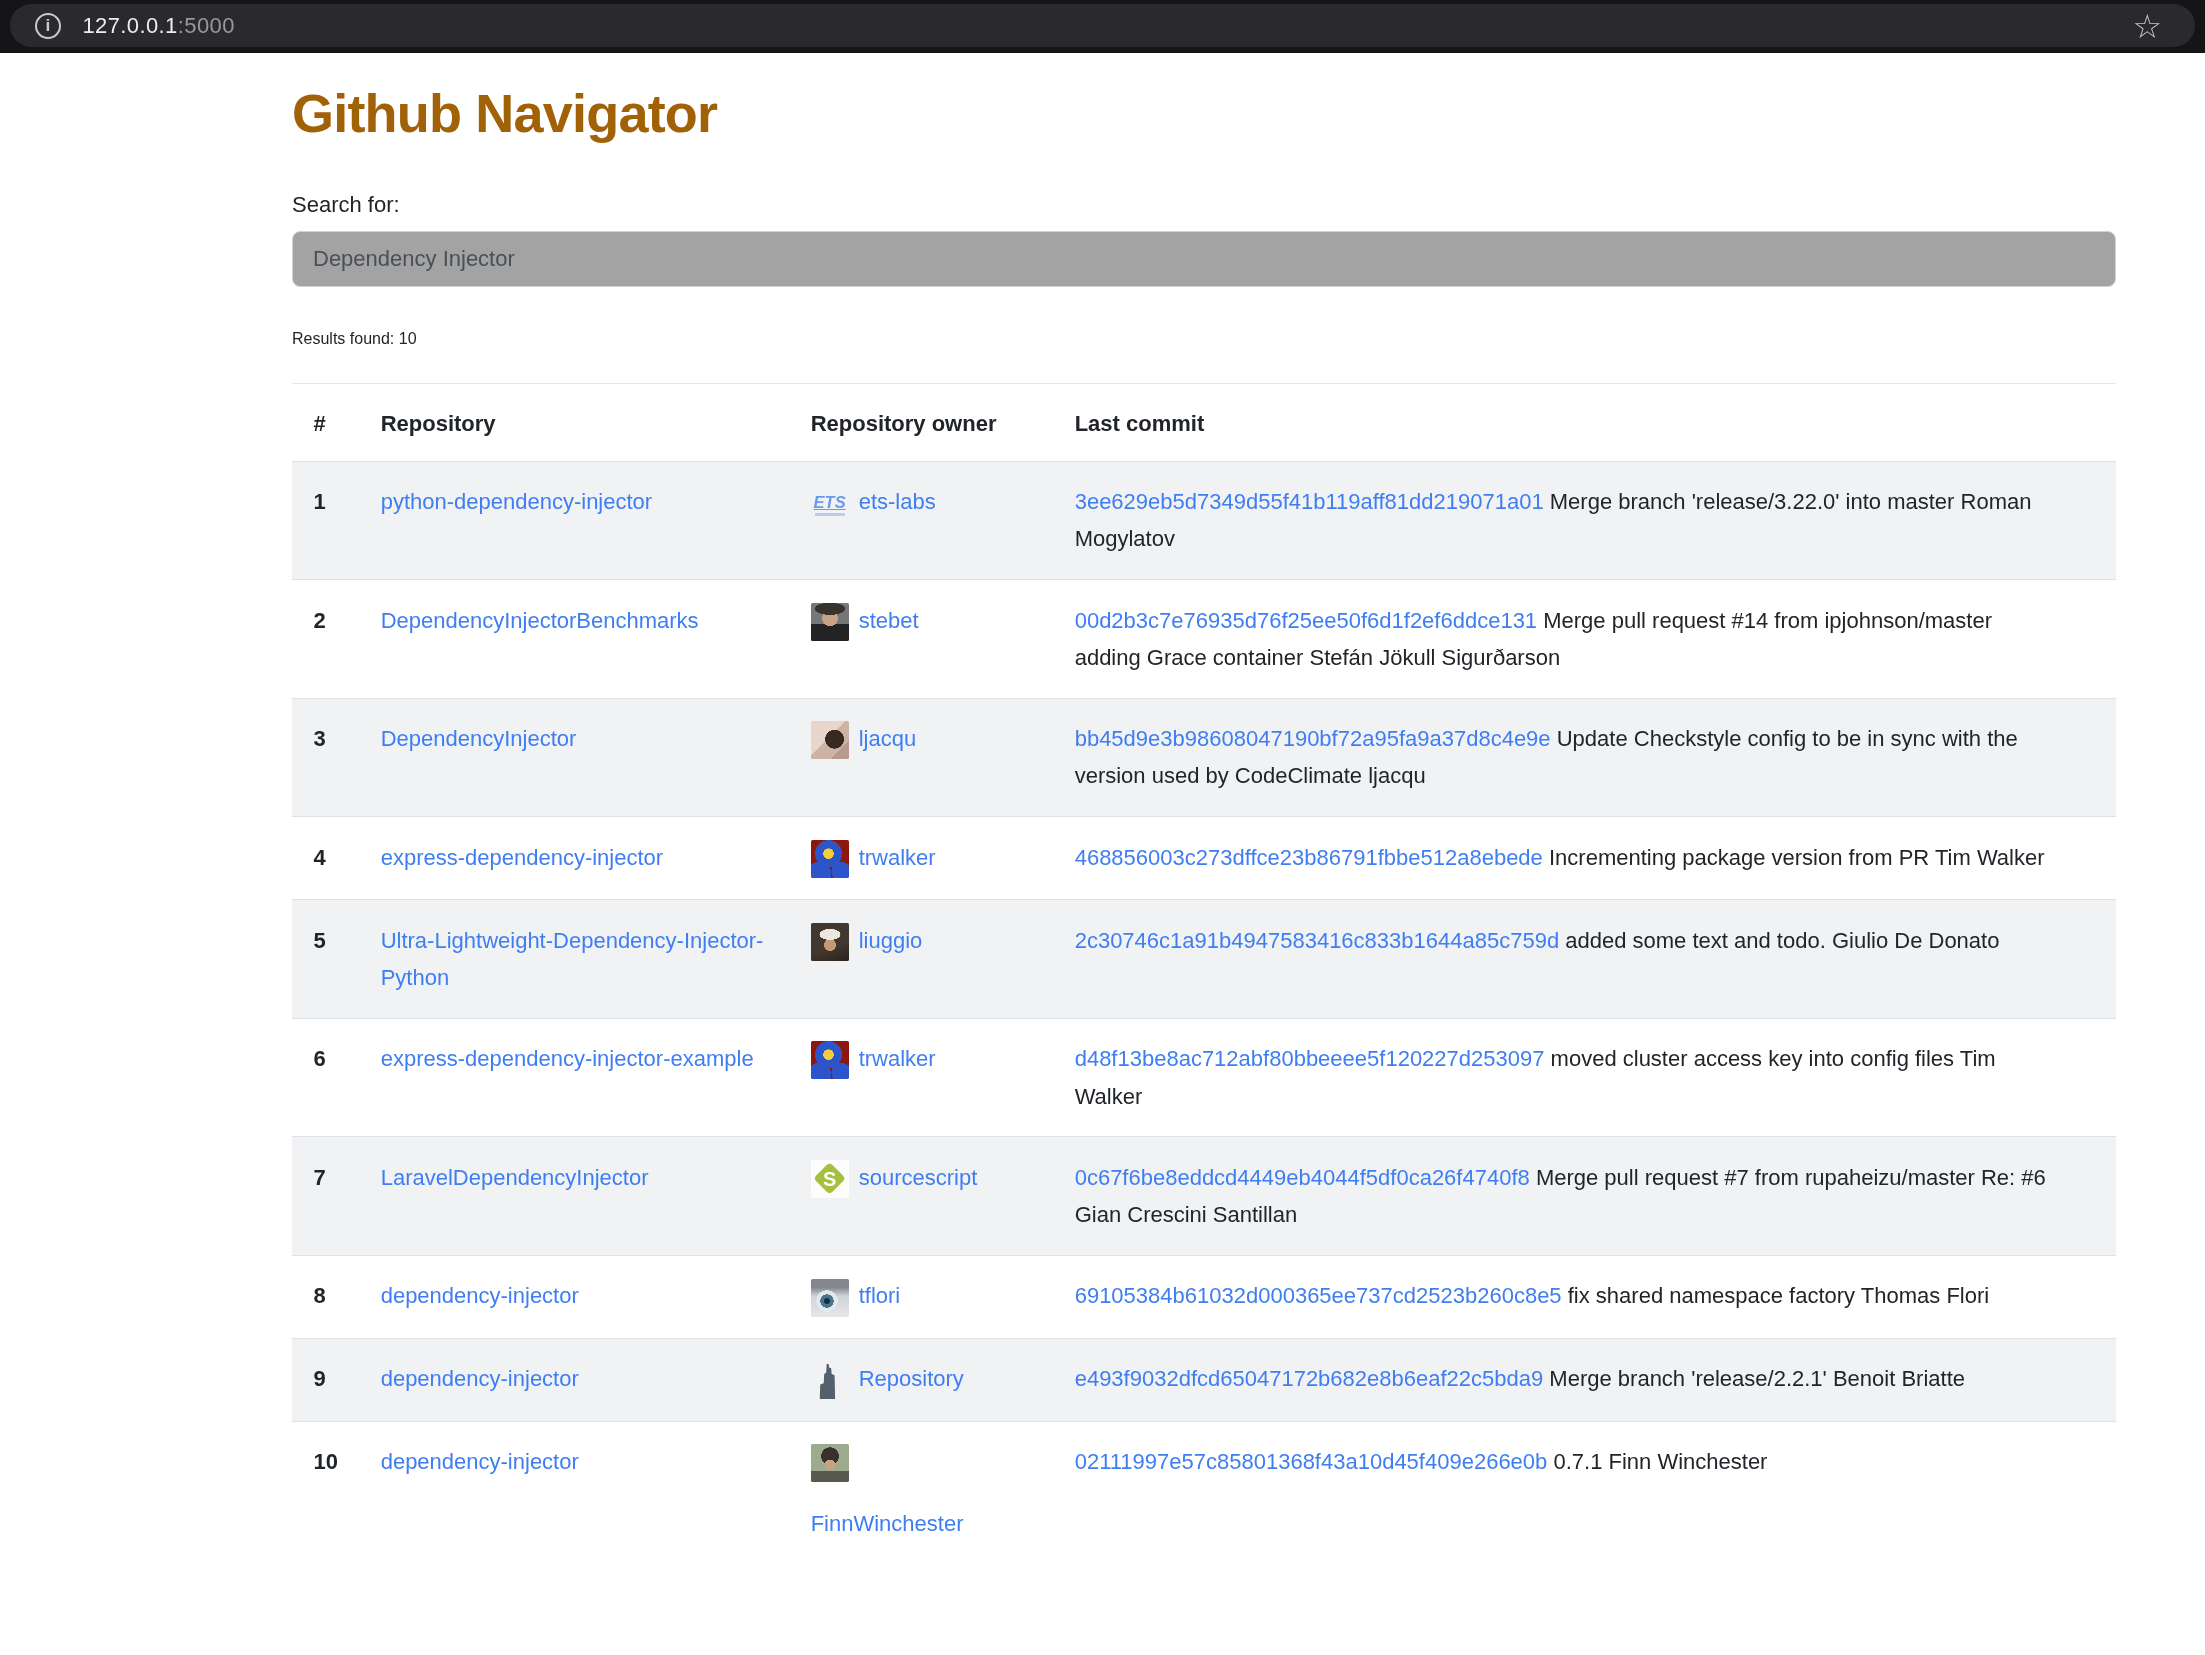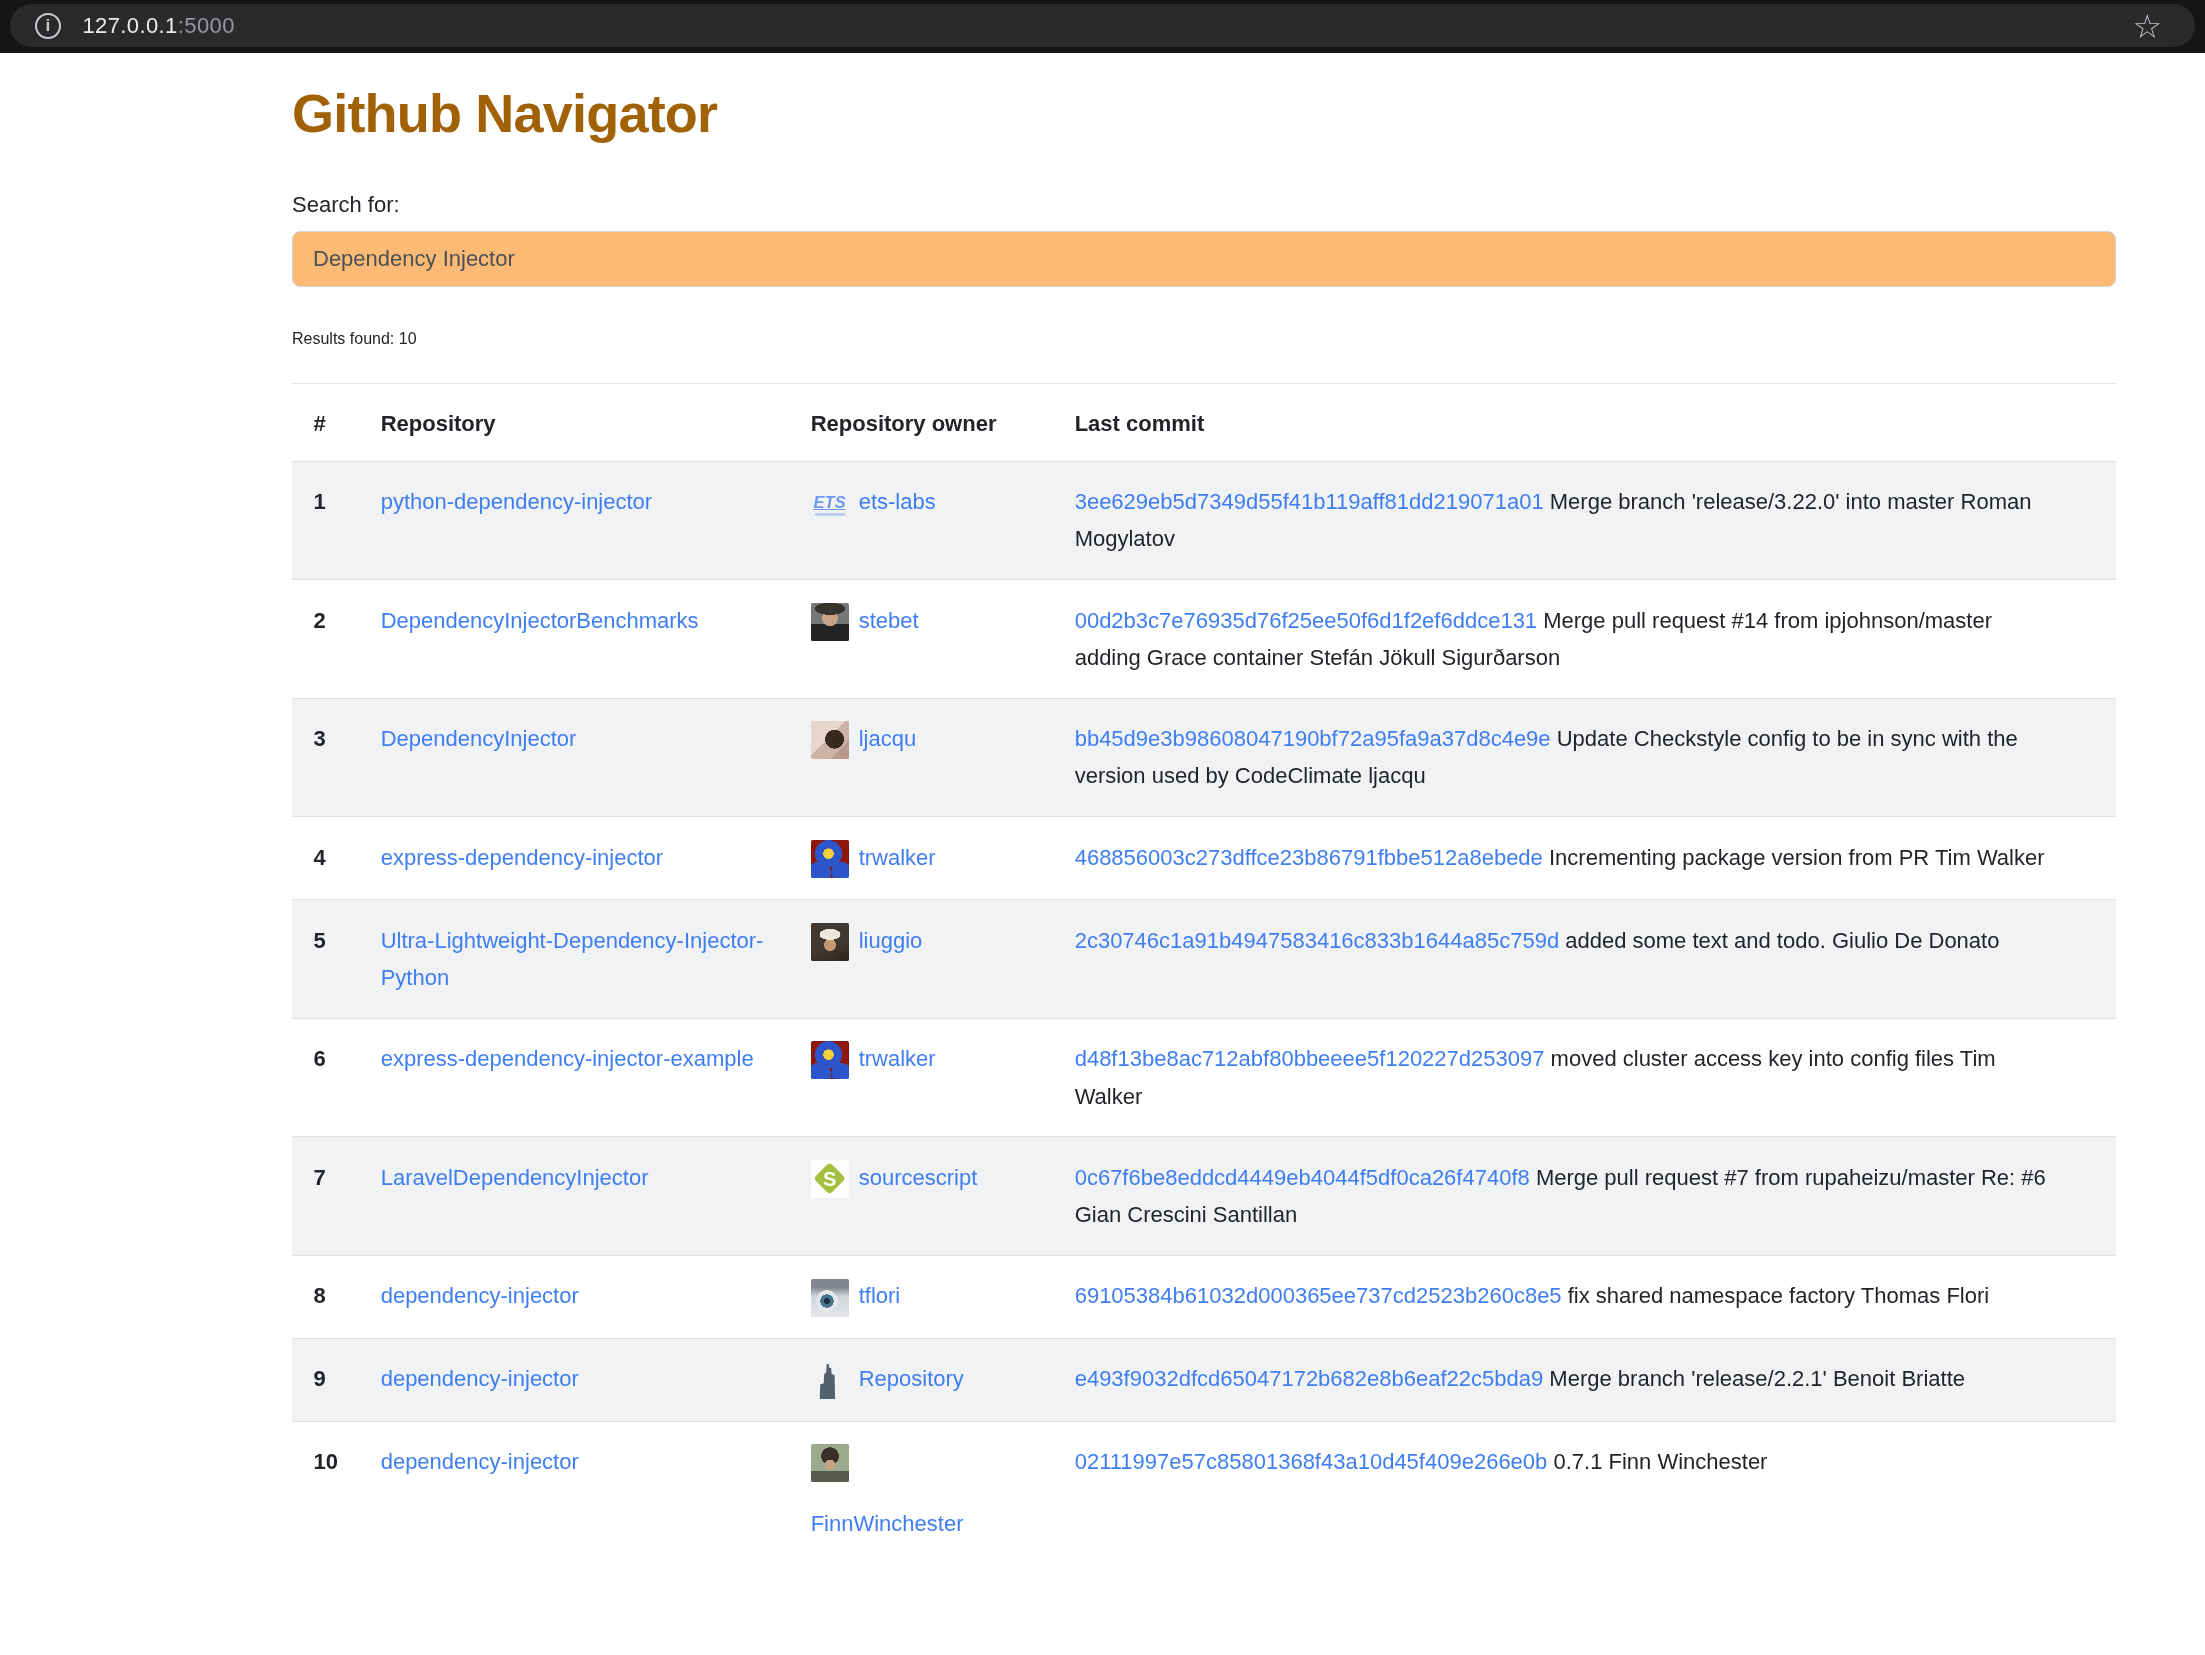--- a/index.html
+++ b/index.html
@@ -35,21 +35,21 @@
     letter-spacing:-0.8px; color:#a16207; line-height:1.2;
   }
   .form-row { display:flex; gap:28px;margin-top:16px; }
   .search-col { flex:1 1 auto; }
   .limit-col { width:288px; flex:0 0 288px; }
   .field-label { display:block; font-size:22px; margin-bottom:13px; color:#212529; }
   .search-input {
     width:100%; height:56px; font-size:22px; color:#495057;
     border:1.6px solid #ced4da; border-radius:8.2px; padding:0 20px;
     font-family:"Liberation Sans","DejaVu Sans",sans-serif;
-    outline:none; background:#fdba74;
+    outline:none; background:#a3a3a3;
   }
   .limit-select {
     width:100%; height:56px; border:1.6px solid #ced4da; border-radius:8.2px;
     display:flex; align-items:center; justify-content:space-between;
     padding:0 21.4px; font-size:22px; color:#212529; background:#fff; cursor:default;
   }
   .chevron-down {
     width:13px; height:13px; margin-top:-6.6px;
     border-right:3.3px solid #2f3337; border-bottom:3.3px solid #2f3337;
     transform:rotate(45deg); border-radius:0.8px;

